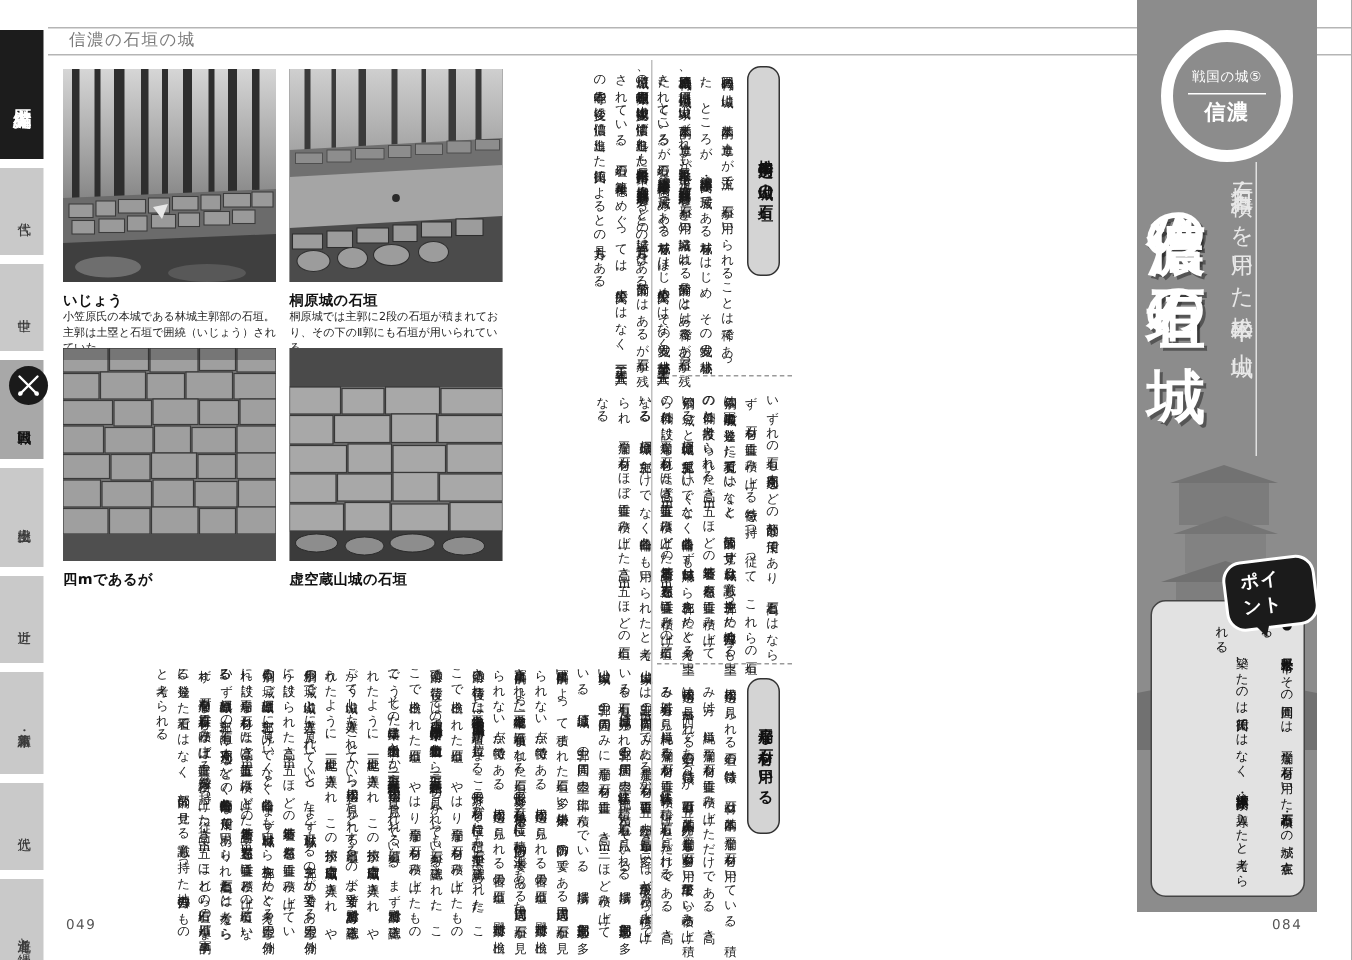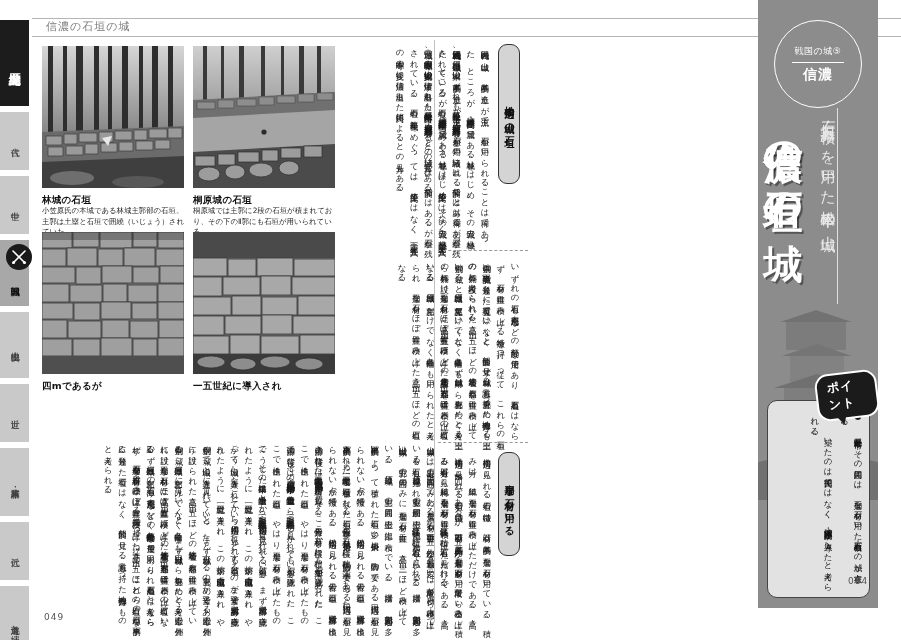--- a/index.html
+++ b/index.html
@@ -166,21 +166,21 @@
     position: absolute;
     left: 0; bottom: 108px;
     width: 120px; height: 190px;
     opacity: 0.55;
   }
   .badge {
     position: absolute;
     left: 16px; top: 20px;
     width: 88px; height: 88px;
     border-radius: 50%;
-    border: 1px solid #ffffff;
+    border: 8px solid #ffffff;
     display: flex; flex-direction: column;
     align-items: center; justify-content: center;
     color: #ffffff;
     box-sizing: border-box;
   }
   .badge .b1 {
     font-size: 9px;
     letter-spacing: 0.5px;
     font-family: "DejaVu Sans", "Liberation Sans", sans-serif;
     margin-bottom: 2px;
@@ -369,21 +369,21 @@
         <rect x="77" y="96" width="14" height="9"></rect>
           <rect x="94" y="95" width="17" height="9"></rect>
         <rect x="113" y="94" width="15" height="9"></rect>
       </g>
       <path d="M0 116 L142 110 L142 142 L0 142 Z" fill="#3f3f3f"></path>
       <ellipse cx="30" cy="132" rx="22" ry="7" fill="#6e6e6e"></ellipse>
       <ellipse cx="96" cy="136" rx="26" ry="6" fill="#585858"></ellipse>
       <polygon points="60,92 70,90 66,100" fill="#e8e8e8"></polygon>
     </svg>
   </div>
-  <div class="cap-title" style="left:42px;top:194px;">林城の石垣</div>
+  <div class="cap-title" style="left:42px;top:194px;">いじょう</div>
   <div class="cap-body" style="left:42px;top:206px;width:142px;">小笠原氏の本城である林城主郭部の石垣。主郭は土塁と石垣で囲繞（いじょう）されていた。</div>
 
   <div class="photo" style="left:193px;top:46px;width:142px;height:142px;">
     <svg class="grain" viewBox="0 0 142 142" preserveAspectRatio="none">
       <defs>
         <linearGradient id="sky2" x1="0" y1="0" x2="0" y2="1">
           <stop offset="0%" stop-color="#cfcfcf"></stop>
             <stop offset="45%" stop-color="#9d9d9d"></stop>
             <stop offset="100%" stop-color="#3d3d3d"></stop>
         </linearGradient>
@@ -504,21 +504,21 @@
       </g>
       <rect x="0" y="122" width="142" height="20" fill="#3b3b3b"></rect>
       <g fill="#8d8d8d" stroke="#262626" stroke-width="0.6">
         <ellipse cx="18" cy="130" rx="14" ry="6"></ellipse>
           <ellipse cx="50" cy="132" rx="13" ry="6"></ellipse>
         <ellipse cx="82" cy="130" rx="15" ry="6"></ellipse>
           <ellipse cx="116" cy="132" rx="14" ry="6"></ellipse>
       </g>
     </svg>
   </div>
-  <div class="cap-title" style="left:193px;top:380px;">一五世紀に導入され</div>
+  <div class="cap-title" style="left:193px;top:380px;">虚空蔵山城の石垣</div>
 
   <div class="pill" style="left:498px;top:44px;width:22px;height:140px;">
     <span>松本周辺の山城の石垣</span>
   </div>
 
   <div class="vcol" style="left:468px;top:44px;width:24px;height:200px;">戦国時代の山城は、基本的に土造りが主流で、石垣が用いられることは稀であった。ところが、信濃守護・小笠原氏の居城である林城をはじめ、その支城の林小城、埴原城、桐原城、山家城（いずれも長野県松本市）、青柳城（同筑北村・麻績村）などの諸城には、部分的ではあるが石垣が残されている。石垣の築造年代をめぐっては、小笠原氏ではなく、天正一〇年（一五八二）の本能寺の変後に信濃に進出した徳川氏によるとの見方もある。</div>
   <div class="vcol" style="left:440px;top:44px;width:24px;height:200px;">戦国時代の山城は、基本的に土造りが主流で、石垣が用いられることは稀であった。ところが、信濃守護・小笠原氏の居城である林城をはじめ、その支城の林小城、埴原城、桐原城、山家城（いずれも長野県松本市）、青柳城（同筑北村・麻績村）などの諸城には、部分的ではあるが石垣が残されている。石垣の築造年代をめぐっては、小笠原氏ではなく、天正一〇年（一五八二）の本能寺の変後に信濃に進出した徳川氏によるとの見方もある。</div>
 
   <div class="dotrule" style="left:438px;top:250px;width:90px;"></div>
 
@@ -581,15 +581,15 @@
     <div class="subtitle">石垣・石積みを用いた松本平の山城</div>
 
     <div class="pointbox">
       <div class="pitem">● 長野県松本市とその周囲には、扁平な石材を用いた石垣・石積みの城が点在する。</div>
       <div class="pitem">● 築いたのは徳川氏ではなく、信濃守護・小笠原氏が導入したと考えられる。</div>
     </div>
     <div class="pointtag">ポイント</div>
   </div>
 
   <div class="pagenum" style="left:44px;top:612px;">049</div>
-  <div class="pagenum" style="left:848px;top:576px;">084</div>
+  <div class="pagenum" style="left:848px;top:612px;">084</div>
 
 </div>
 
 </body></html>

